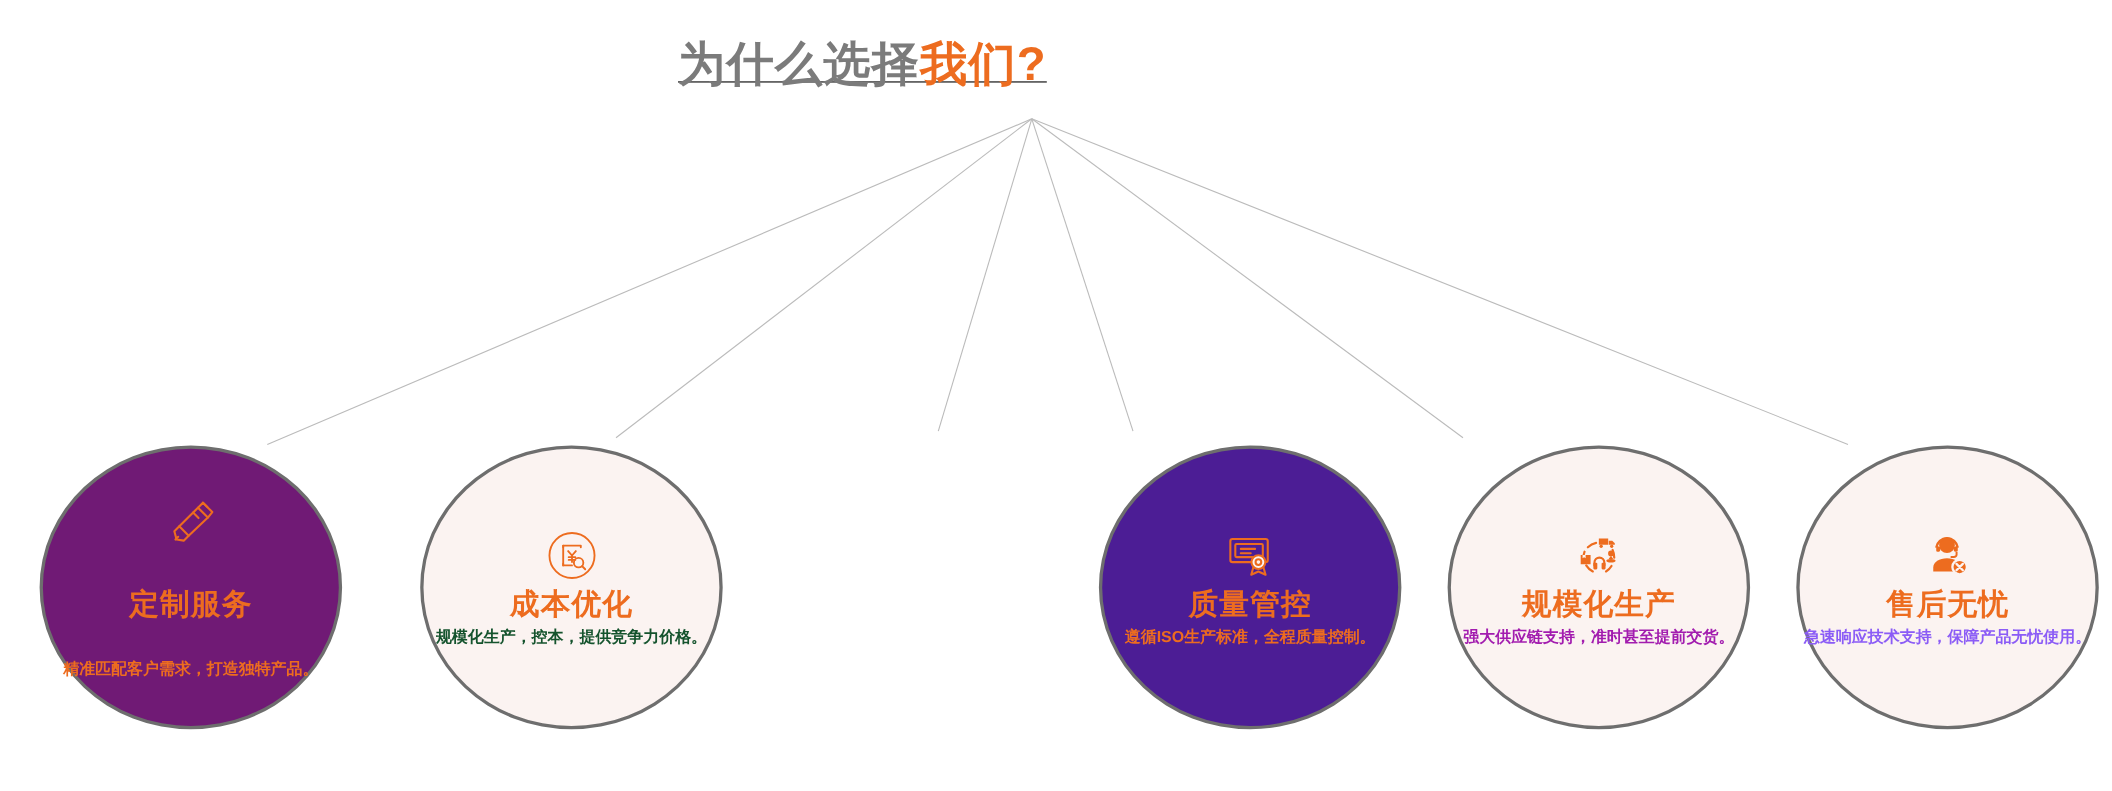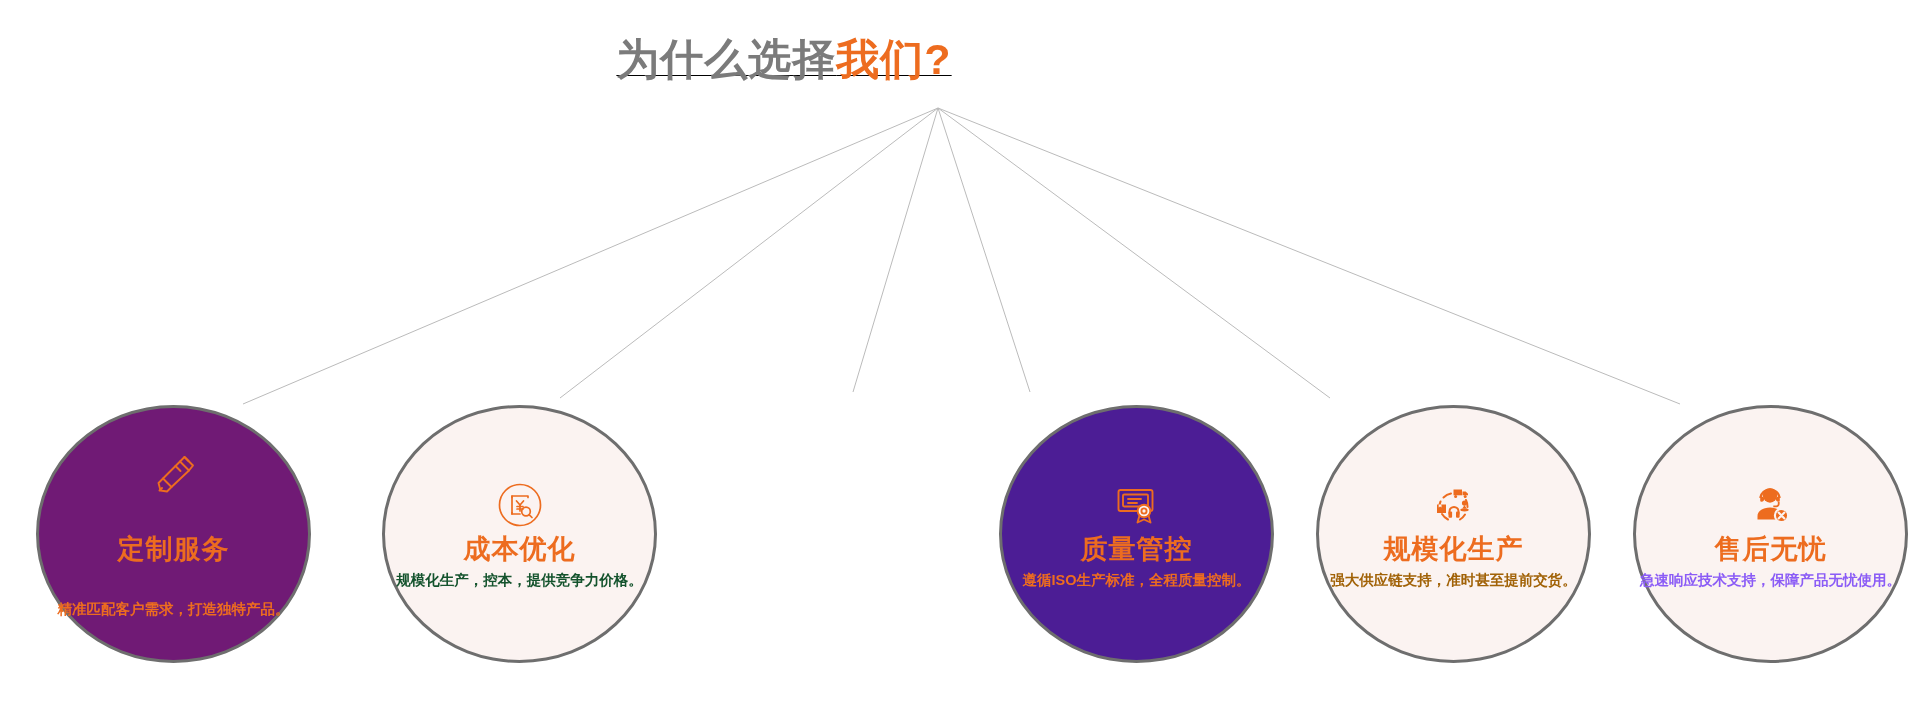--- a/index.html
+++ b/index.html
@@ -145,21 +145,21 @@
           <path d="M27 31.5 h1.6 v4.2 h-1.6 z"></path>
         </g>
         <g fill="#ED6C1F" stroke="none">
           <path d="M34.5 19.5 a2.6 2.6 0 1 1 0 5.2 a2.6 2.6 0 1 1 0 -5.2 z"></path>
           <path d="M34.5 24.2 l2.3 3.2 h-4.6 z"></path>
           <ellipse cx="34.5" cy="28.8" rx="4.2" ry="1.6"></ellipse>
         </g>
       </svg>
     </div>
     <div class="circle-title" style="color: rgb(237, 108, 31);">规模化生产</div>
-    <div class="circle-desc" style="color: #a16207;">强大供应链支持，准时甚至提前交货。</div>
+    <div class="circle-desc" style="color: #a21caf;">强大供应链支持，准时甚至提前交货。</div>
   </div>
 
   <div class="circle" style="top: 405px; left: 1633px; background: rgb(251, 243, 241); border-color: rgb(110, 110, 110);">
     <div class="circle-icon">
       <svg viewBox="0 0 48 48" width="48" height="48" fill="#ED6C1F" stroke="none">
         <circle cx="23" cy="14.5" r="7.2"></circle>
         <path d="M14.5 15.5 a2.6 2.6 0 0 1 0 5.2 a1.3 1.3 0 0 1 -1.3 -1.3 v-2.6 a1.3 1.3 0 0 1 1.3 -1.3 z"></path>
         <path d="M31.5 15.5 a2.6 2.6 0 0 0 0 5.2 a1.3 1.3 0 0 0 1.3 -1.3 v-2.6 a1.3 1.3 0 0 0 -1.3 -1.3 z"></path>
         <path d="M13.3 16.8 a9.8 9.8 0 0 1 19.4 0" fill="none" stroke="#ED6C1F" stroke-width="2.4"></path>
         <path d="M31.7 20.8 v2.2 a2.4 2.4 0 0 1 -2.4 2.4 h-3" fill="none" stroke="#ED6C1F" stroke-width="1.8"></path>

